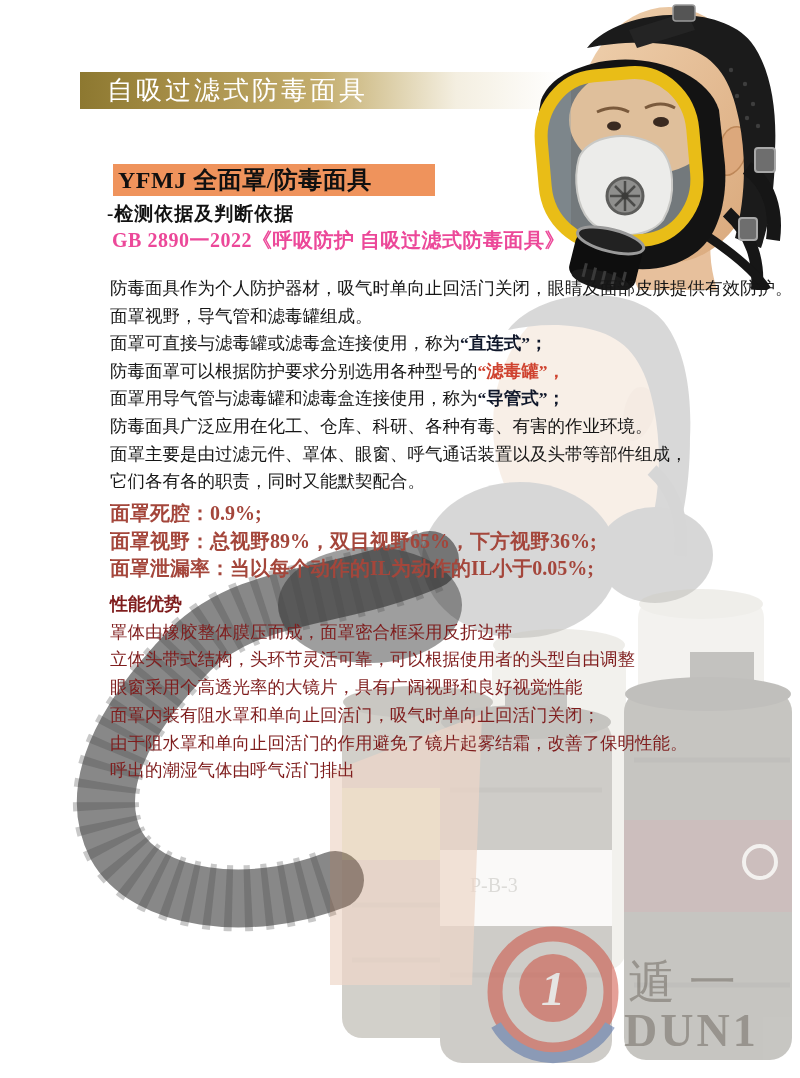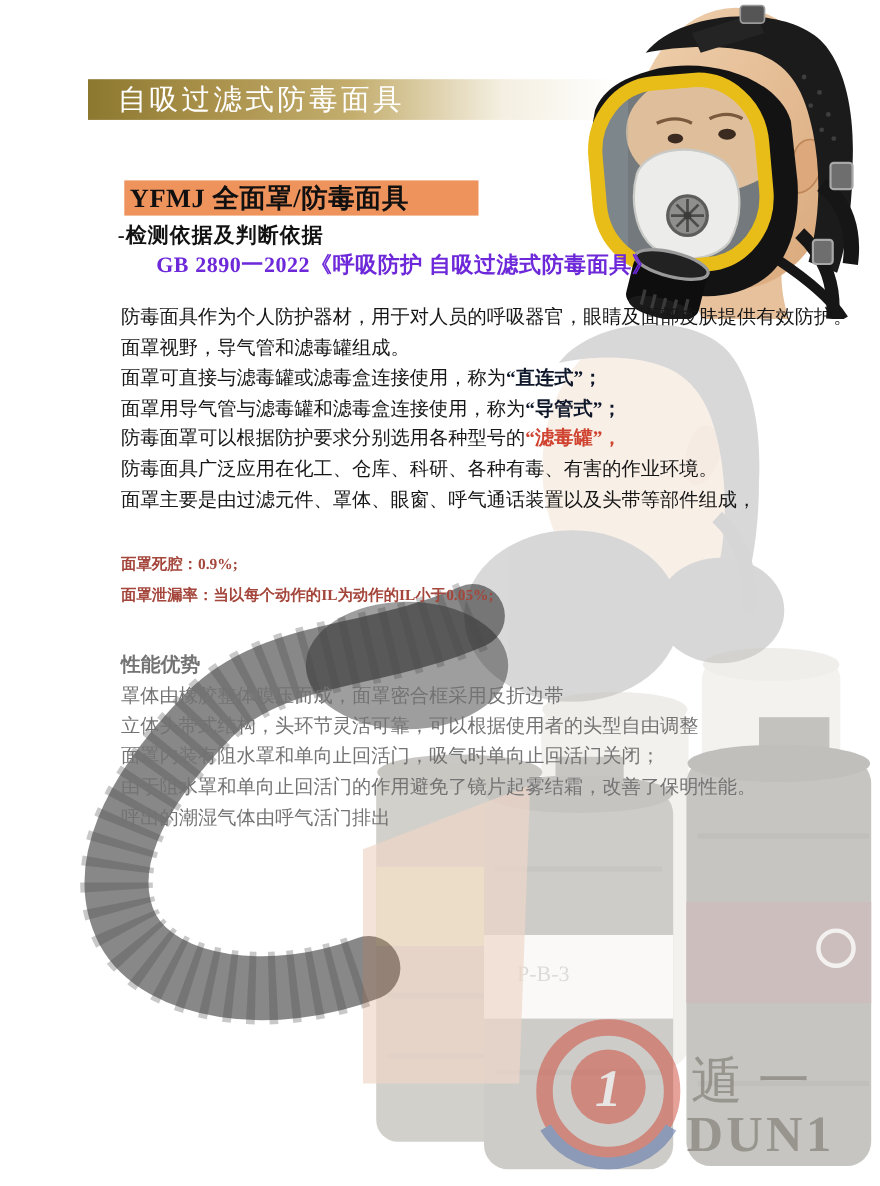--- a/index.html
+++ b/index.html
@@ -11,29 +11,29 @@
   
   .gold-banner{left:80px;top:72px;width:482px;height:37px;display:flex;align-items:center;
     background:linear-gradient(to right,#8d7830 0%,#a89049 22%,#c4ae6e 50%,rgba(240,233,214,.75) 78%,rgba(255,255,255,0) 100%);}
   .gold-banner span{color:#ffffff;font-size:26px;letter-spacing:3px;padding-left:27px;font-weight:500;text-align:center;}
 
   
   .orange-bar{left:113px;top:164px;width:322px;height:32px;background:#ef935c;display:flex;align-items:center;}
   .orange-bar span{color:#101010;font-size:24px;font-weight:bold;padding-left:5px;letter-spacing:0.5px;}
 
   .basis-heading{left:107px;top:201px;font-size:19px;font-weight:bold;color:#121212;letter-spacing:1px;}
-  .basis-standard{left:112px;top:227px;font-size:20px;color:#6d28d9;font-weight:600;letter-spacing:0.5px;margin-left:30px;}
+  .basis-standard{left:112px;top:227px;font-size:20px;color:#ec4899;font-weight:600;letter-spacing:0.5px;}
 
   .bodyblock{left:110px;top:275px;width:600px;font-size:17.5px;color:#161616;line-height:27.6px;white-space:nowrap;}
   .hl{color:#0f172a;font-weight:bold;}
   .hl2{color:#cf4330;font-weight:bold;}
 
-  .specsblock{left:110px;top:500px;font-size:14px;color:#a4463b;line-height:27.6px;font-weight:600;white-space:nowrap;}
-
-  .perfblock{left:110px;top:591px;font-size:17.5px;color:#737373;line-height:27.7px;white-space:nowrap;}
+  .specsblock{left:110px;top:500px;font-size:20px;color:#a4463b;line-height:27.6px;font-weight:600;white-space:nowrap;}
+
+  .perfblock{left:110px;top:591px;font-size:17.5px;color:#7f1d1d;line-height:27.7px;white-space:nowrap;}
   .perf-heading{font-weight:bold;font-size:18px;}
 
   .z0{z-index:0;} .z1{z-index:1;} .z2{z-index:2;}
 </style>
 </head>
 <body>
 
 <div class="page">
 
   <svg class="abs z0" width="800" height="1078" viewBox="0 0 800 1078">
@@ -181,36 +181,39 @@
   </svg>
 
   <div class="abs z2 orange-bar">
     <span>YFMJ 全面罩/防毒面具</span>
   </div>
 
   <div class="abs z2 basis-heading">-检测依据及判断依据</div>
   <div class="abs z2 basis-standard">GB 2890一2022《呼吸防护 自吸过滤式防毒面具》</div>
 
   <div class="abs z2 bodyblock">
-    <div>防毒面具作为个人防护器材，用于对人员的呼吸器官，眼睛及面部皮肤提供有效防护。</div>
+    <div>防毒面具作为个人防护器材，吸气时单向止回活门关闭，眼睛及面部皮肤提供有效防护。</div>
     <div>面罩视野，导气管和滤毒罐组成。</div>
     <div><span>面罩可直接与滤毒罐或滤毒盒连接使用，称为</span><span class="hl">“直连式”；</span></div>
+    <div><span>防毒面罩可以根据防护要求分别选用各种型号的</span><span class="hl2">“滤毒罐”，</span></div>
     <div><span>面罩用导气管与滤毒罐和滤毒盒连接使用，称为</span><span class="hl">“导管式”；</span></div>
-    <div><span>防毒面罩可以根据防护要求分别选用各种型号的</span><span class="hl2">“滤毒罐”，</span></div>
     <div>防毒面具广泛应用在化工、仓库、科研、各种有毒、有害的作业环境。</div>
     <div>面罩主要是由过滤元件、罩体、眼窗、呼气通话装置以及头带等部件组成，</div>
+    <div>它们各有各的职责，同时又能默契配合。</div>
   </div>
 
   <div class="abs z2 specsblock">
     <div>面罩死腔：0.9%;</div>
+    <div>面罩视野：总视野89%，双目视野65%，下方视野36%;</div>
     <div>面罩泄漏率：当以每个动作的IL为动作的IL小于0.05%;</div>
   </div>
 
   <div class="abs z2 perfblock">
     <div class="perf-heading">性能优势</div>
     <div>罩体由橡胶整体膜压而成，面罩密合框采用反折边带</div>
     <div>立体头带式结构，头环节灵活可靠，可以根据使用者的头型自由调整</div>
+    <div>眼窗采用个高透光率的大镜片，具有广阔视野和良好视觉性能</div>
     <div>面罩内装有阻水罩和单向止回活门，吸气时单向止回活门关闭；</div>
     <div>由于阻水罩和单向止回活门的作用避免了镜片起雾结霜，改善了保明性能。</div>
     <div>呼出的潮湿气体由呼气活门排出</div>
   </div>
 
 </div>
 
 </body></html>

